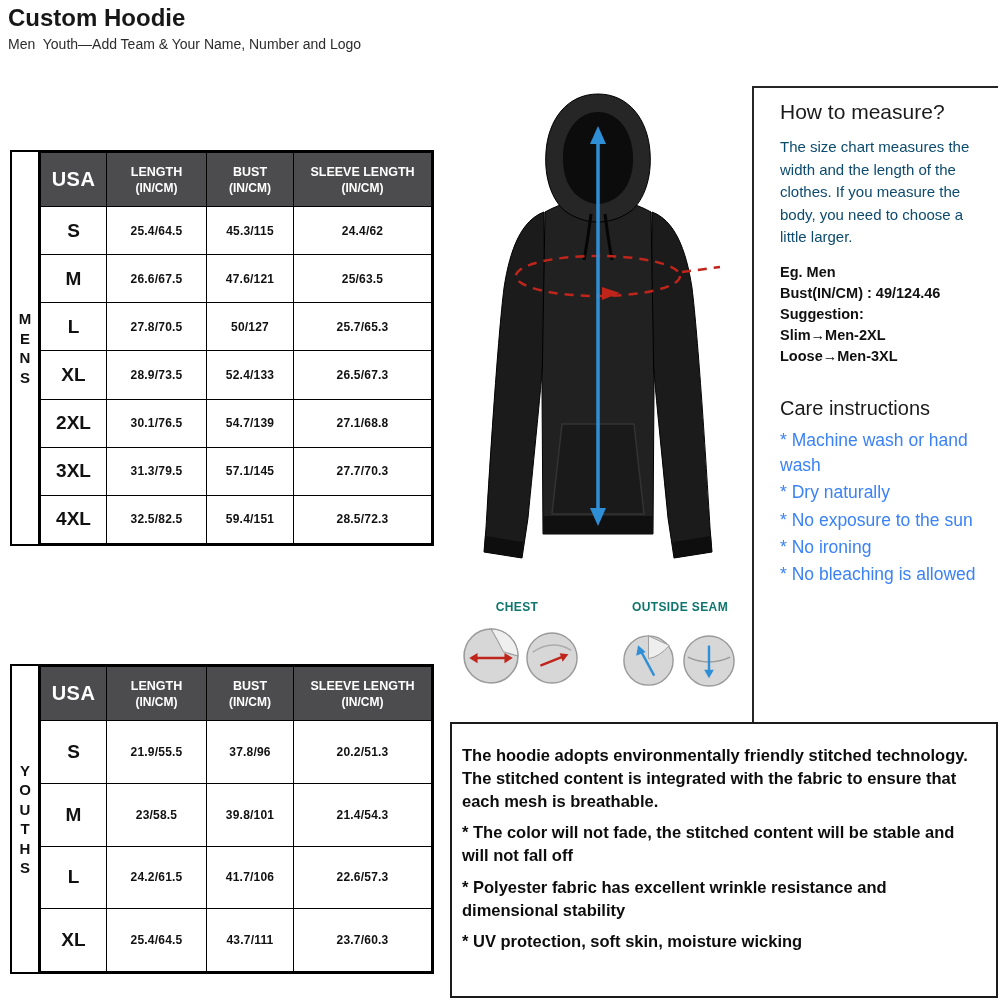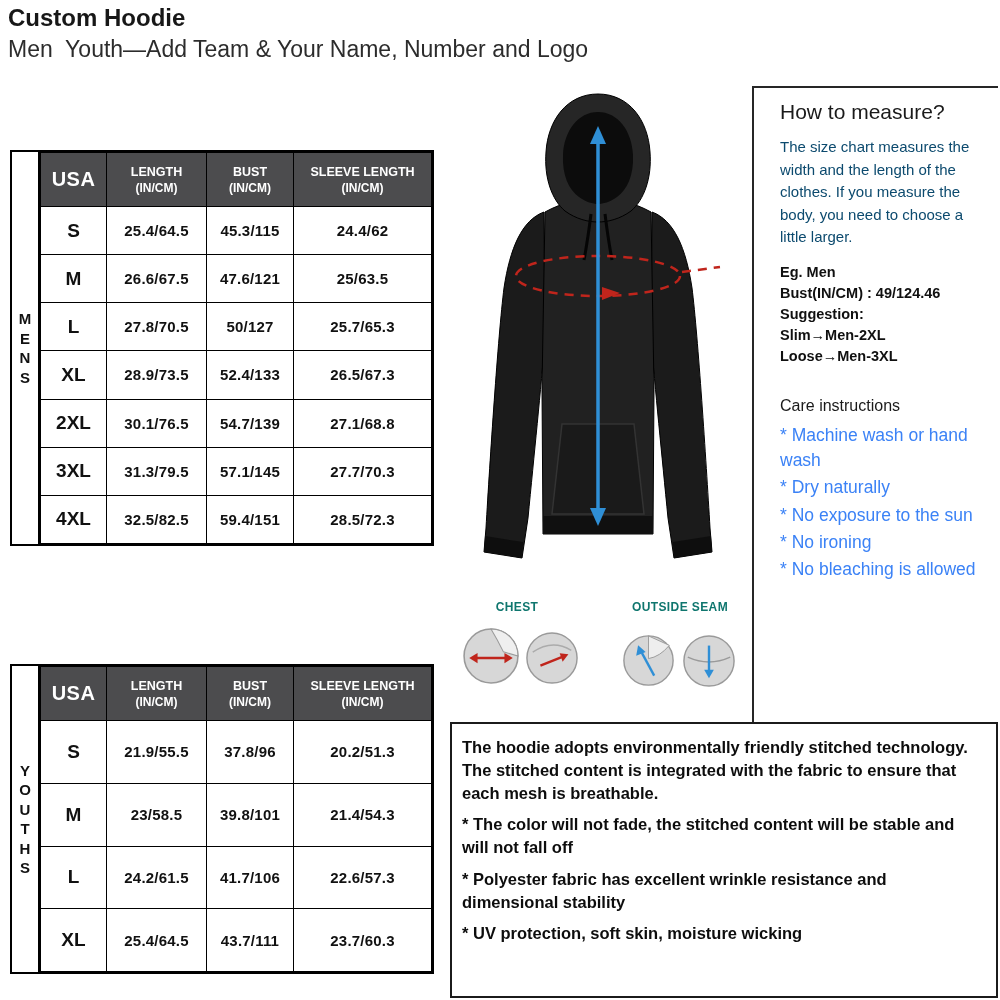--- a/index.html
+++ b/index.html
@@ -5,62 +5,62 @@
   * { margin:0; padding:0; box-sizing:border-box; }
   html,body { background:#fff; }
   body {
     width:1000px; height:1000px; position:relative; overflow:hidden;
     font-family:"Liberation Sans","DejaVu Sans",sans-serif; color:#111;
   }
   .abs { position:absolute; }
 
   
   .page-title { left:8px; top:4px; font-size:24px; font-weight:bold; color:#171717; }
-  .page-subtitle { left:8px; top:36px; font-size:23px; font-weight:400; color:#2c2c2c; white-space:pre-wrap; }
+  .page-subtitle { left:8px; top:36px; font-size:14px; font-weight:400; color:#2c2c2c; white-space:pre-wrap; }
 
   
   .size-table { display:flex; border:2px solid #000; background:#fff; }
   .size-table.mens   { left:10px; top:150px; width:424px; height:396px; }
   .size-table.youths { left:10px; top:664px; width:424px; height:310px; }
   .group-col { width:28px; border-right:2px solid #000; display:flex; align-items:center; justify-content:center; background:#fff; }
   .vert-label span { display:block; font-size:15px; font-weight:bold; line-height:1.3; text-align:center; color:#111; }
   .size-table table { border-collapse:collapse; table-layout:fixed; flex:1; }
   .size-table col.c-size { width:66px; }
   .size-table col.c-length { width:100px; }
   .size-table col.c-bust { width:87px; }
   .size-table th, .size-table td { border:1px solid #000; text-align:center; vertical-align:middle; padding:0; }
   .size-table thead tr { height:54px; }
   .size-table thead th { background:var(--table_header_bg,#4c4c4e); color:#fff; }
   .usa-cell { font-size:20px; font-weight:bold; letter-spacing:.5px; }
   .colhead .l1 { font-size:12.5px; font-weight:bold; line-height:1.35; }
   .colhead .l2 { font-size:12px; font-weight:bold; line-height:1.2; }
   .mens tbody tr { height:48px; }
   .youths tbody tr { height:62px; }
   .size-table tbody th { font-size:19px; font-weight:bold; }
-  .size-table tbody td { font-size:15px; font-weight:bold; letter-spacing:.2px; }
+  .size-table tbody td { font-size:12px; font-weight:bold; letter-spacing:.2px; }
 
   
   .hoodie-svg { left:448px; top:88px; }
   .diagram-label { font-size:12px; font-weight:bold; color:#0f766e; letter-spacing:.4px; text-align:center; }
   .label-chest { left:485px; top:600px; width:64px; }
   .label-seam  { left:625px; top:600px; width:110px; }
 
   
   .right-panel { left:752px; top:86px; width:246px; height:638px;
     border-left:2px solid #262626; border-top:2px solid #262626; padding:12px 4px 0 26px; }
   .htm-title { font-size:21px; font-weight:400; color:#1a1a1a; margin-bottom:12px; }
   .htm-body { font-size:15px; line-height:1.5; color:#0c4a6e; }
   .eg-block { margin-top:13px; font-size:14.5px; font-weight:bold; line-height:1.45; color:#101010; }
-  .care-title { margin-top:30px; font-size:16px; font-weight:400; color:#1a1a1a; }
+  .care-title { margin-top:30px; font-size:20px; font-weight:400; color:#1a1a1a; }
   .care-list { margin-top:8px; font-size:17.5px; line-height:1.45; color:#3b82f6; }
   .care-list div { margin-bottom:2px; }
 
   
   .bottom-box { left:450px; top:722px; width:548px; height:276px;
-    border:2px solid #1b1b1b; padding:12px 14px 0 10px;
+    border:2px solid #1b1b1b; padding:20px 14px 0 10px;
     font-size:16.5px; font-weight:bold; line-height:1.38; color:#0d0d0d; }
   .bottom-box p { margin-bottom:9px; }
 </style>
 </head>
 <body>
 
 <div class="abs page-title">Custom Hoodie</div>
 <div class="abs page-subtitle">Men  Youth—Add Team &amp; Your Name, Number and Logo</div>
 
 <div class="abs size-table mens">

